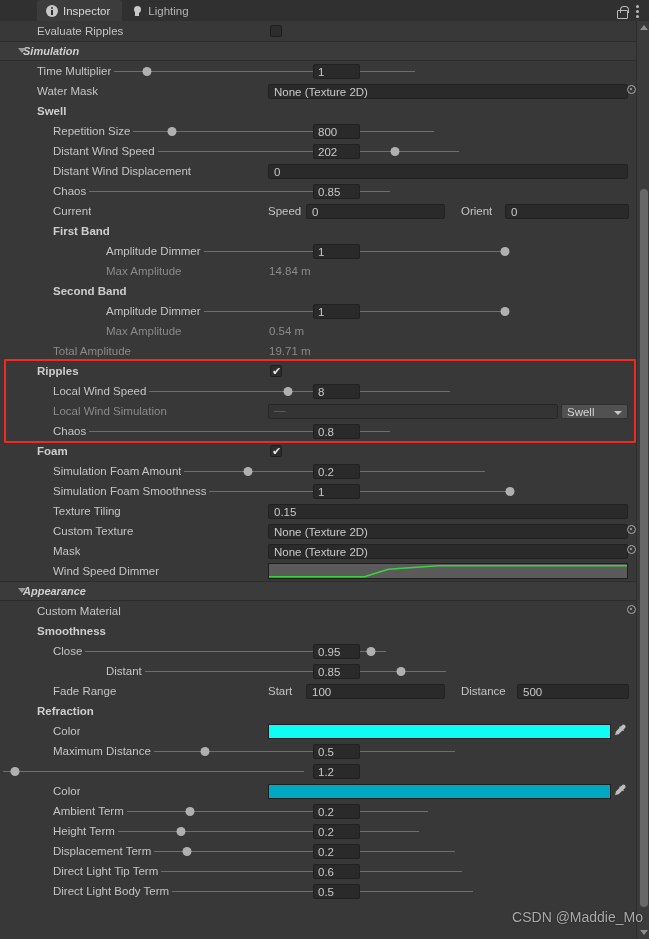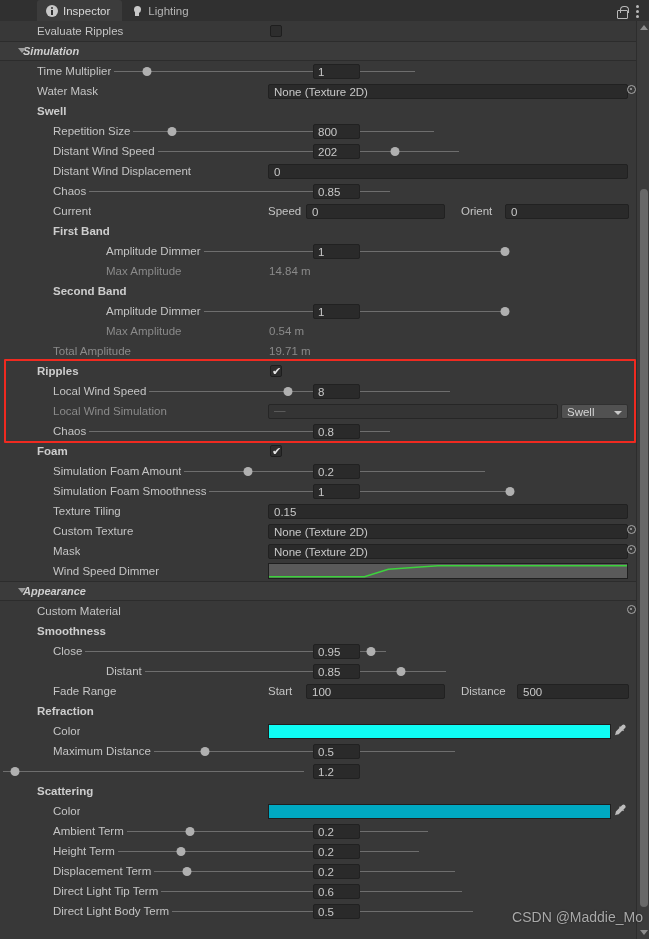--- a/index.html
+++ b/index.html
@@ -446,23 +446,20 @@
             <span class="knob" style="left:54.17px"></span>
           </span>
           <span class="numbox">0.5</span>
         </div>
         <div class="row">
           <span class="slider">
             <span class="track"></span>
             <span class="knob" style="left:15.040000000000001px"></span>
           </span>
           <span class="numbox">1.2</span>
-        </div>
-        <div class="row">
-          <span class="label ind1 bold">Scattering</span>
         </div>
         <div class="row">
           <span class="label ind2">Color</span>
           <span class="swatch" style="background:#00A9C2"></span>
           <span class="eyedropper">
             <svg viewBox="0 0 16 16">
               <path d="M11.8 2.1c-.7-.7-1.8-.7-2.5 0L7.6 3.8 7 3.2 6 4.2l.6.6-3.7 3.7-.5 2.4-.5 1.4 1.4-.5 2.4-.5 3.7-3.7.6.6 1-1-.6-.6 1.7-1.7c.7-.7.7-1.8 0-2.5z" fill="#bdbdbd"></path>
             </svg>
           </span>
         </div>

